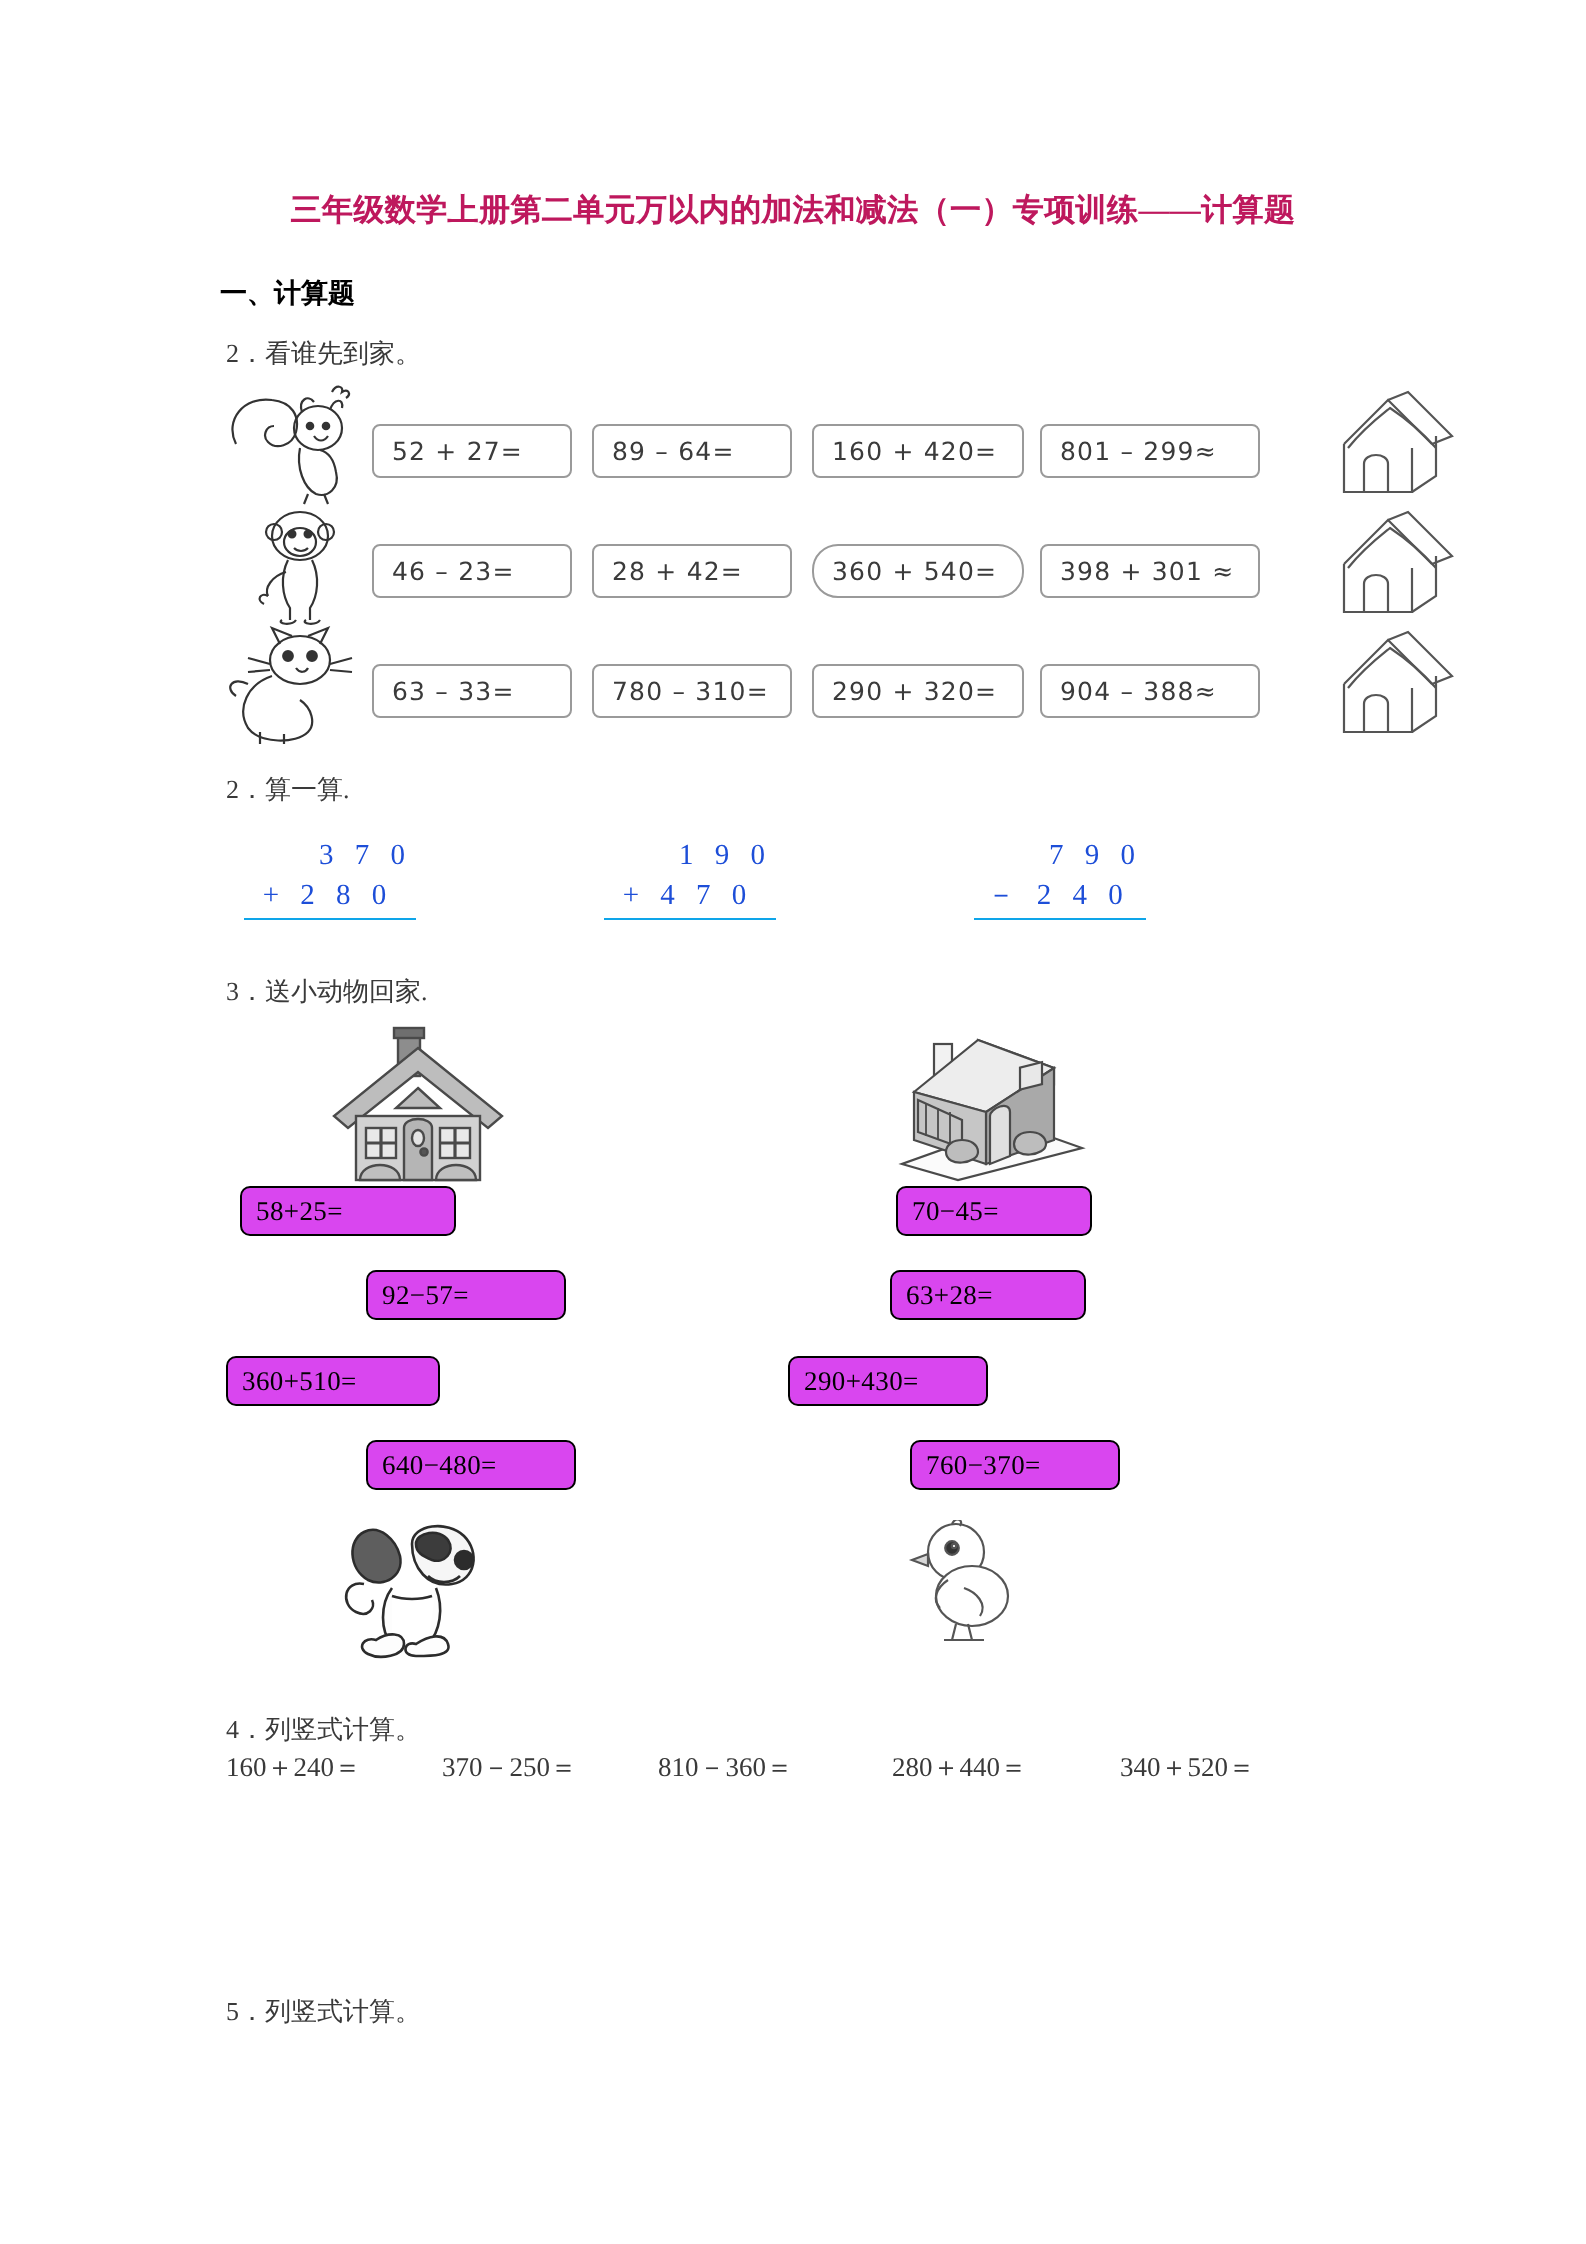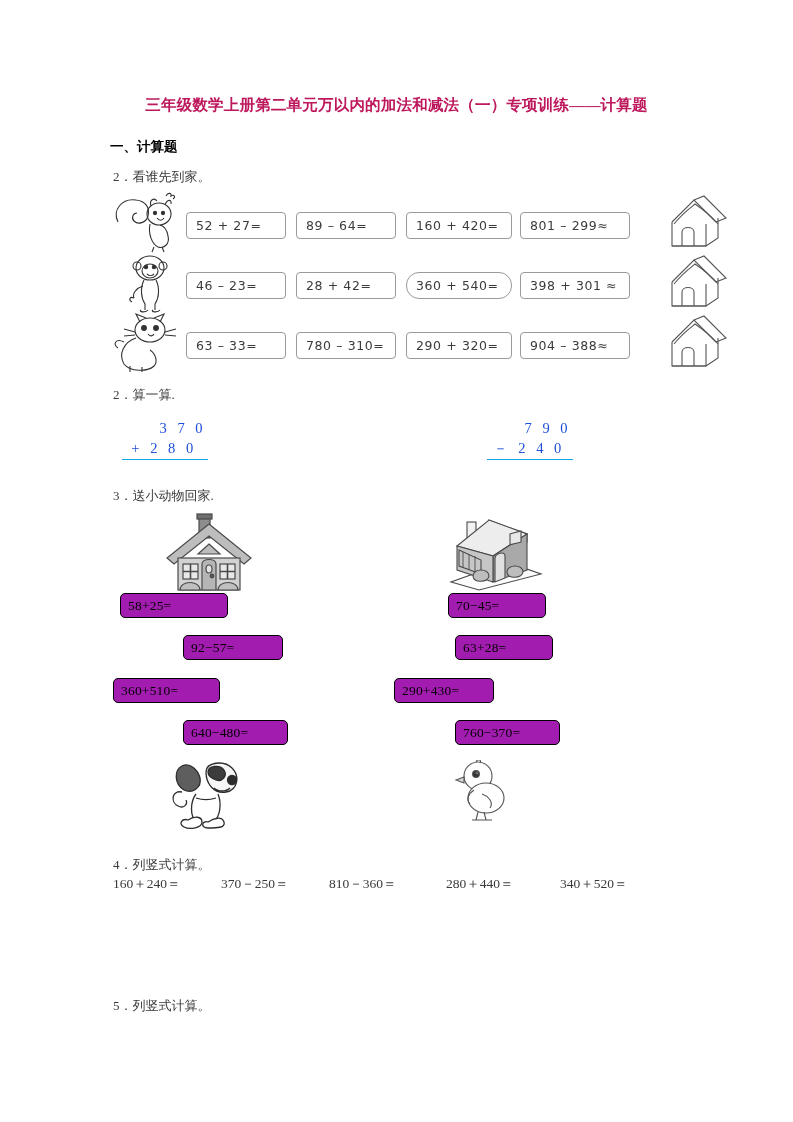--- a/index.html
+++ b/index.html
@@ -110,21 +110,21 @@
     padding-bottom: 1px;
     font-family: Liberation Serif, serif;
   }
 
   
   .home-box {
     position: absolute;
     height: 25px;
     border: 1.6px solid #000;
     border-radius: 5px;
-    background: #a21caf;
+    background: #d946ef;
     box-sizing: border-box;
     font-size: 13.5px;
     color: #000;
     display: flex;
     align-items: center;
     padding-left: 7px;
     font-family: "Liberation Serif", "DejaVu Serif", serif;
     letter-spacing: 0.2px;
   }
   .house-art { position: absolute; }
@@ -254,20 +254,24 @@
         <path d="M4 52 L38 52"></path>
       </g>
     </svg>
   </div>
 
   <div class="q-label" style="left:113px; top:386px;">2．算一算.</div>
 
   <div class="vsum" style="left:122px; top:418px; width:86px;">
     <span class="top">3 7 0</span>
     <span class="bot">+ 2 8 0</span>
+  </div>
+  <div class="vsum" style="left:302px; top:418px; width:86px;">
+    <span class="top">1 9 0</span>
+    <span class="bot">+ 4 7 0</span>
   </div>
   <div class="vsum" style="left:487px; top:418px; width:86px;">
     <span class="top">7 9 0</span>
     <span class="bot">－ 2 4 0</span>
   </div>
 
   <div class="q-label" style="left:113px; top:487px;">3．送小动物回家.</div>
 
   <svg class="house-art" style="left:158px; top:512px; width:102px; height:82px;" viewBox="0 0 102 82">
     <g stroke="#4a4a4a" stroke-width="1.2">
@@ -304,21 +308,21 @@
       <path d="M62 60 C62 52 78 52 78 60 C78 66 62 68 62 60 Z" fill="#bdbdbd"></path>
     </g>
   </svg>
 
   <div class="home-box" style="left:120px; top:593px; width:108px;">58+25=</div>
   <div class="home-box" style="left:183px; top:635px; width:100px;">92−57=</div>
   <div class="home-box" style="left:113px; top:678px; width:107px;">360+510=</div>
   <div class="home-box" style="left:183px; top:720px; width:105px;">640−480=</div>
 
   <div class="home-box" style="left:416px; top:593px; width:98px;margin-left:32px;">70−45=</div>
-  <div class="home-box" style="left:455px; top:635px; width:98px;">63+28=</div>
+  <div class="home-box" style="left:445px; top:635px; width:98px;">63+28=</div>
   <div class="home-box" style="left:394px; top:678px; width:100px;">290+430=</div>
   <div class="home-box" style="left:455px; top:720px; width:105px;">760−370=</div>
 
   <svg class="pet-art" style="left:162px; top:758px; width:92px; height:72px;" viewBox="0 0 92 72">
     <g stroke="#2c2c2c" stroke-width="1.3" fill="#fdfdfd">
       <path d="M44 14 C44 4 62 2 70 10 C78 18 76 32 64 34 C52 36 44 26 44 14 Z" fill="#f6f6f6"></path>
       <path d="M20 8 C12 12 12 26 22 32 C30 36 40 30 38 20 C36 12 28 4 20 8 Z" fill="#5e5e5e"></path>
       <path d="M46 14 C46 8 58 6 62 12 C66 18 60 24 54 22 C49 20 46 18 46 14 Z" fill="#3c3c3c"></path>
       <circle cx="70" cy="22" r="4.5" fill="#2c2c2c"></circle>
       <path d="M52 30 C56 34 64 34 68 30" fill="none"></path>

